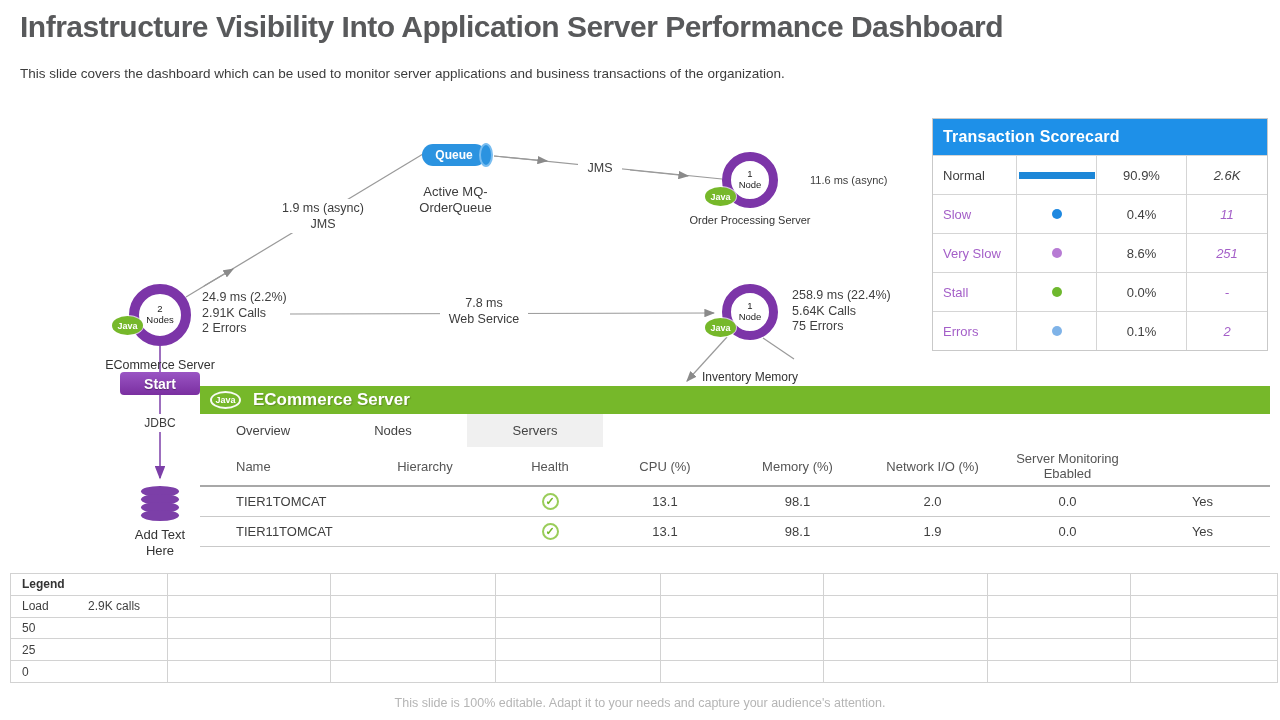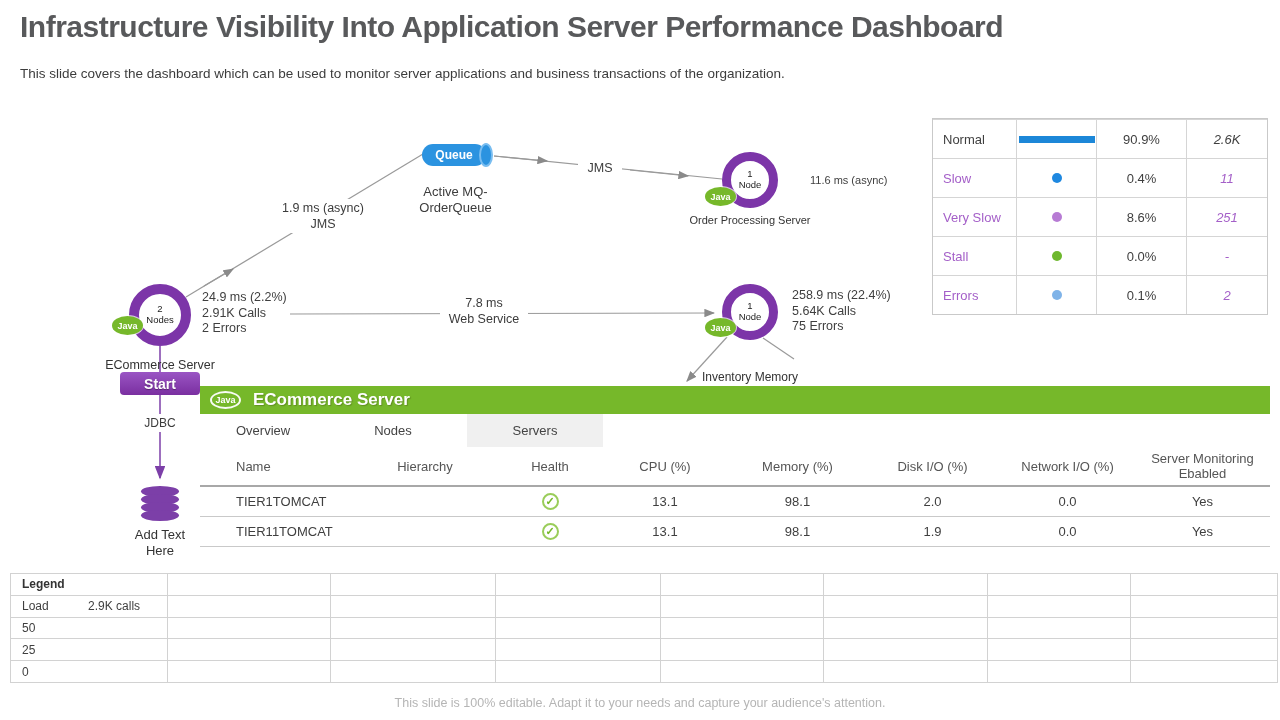--- a/index.html
+++ b/index.html
@@ -196,20 +196,21 @@
   <div class="db-icon">
     <div class="disc"></div>
     <div class="disc"></div>
     <div class="disc"></div>
     <div class="disc"></div>
   </div>
   <div class="db-caption">Add Text
 Here</div>
 
   <div class="scorecard">
+    <div class="sc-header">Transaction Scorecard</div>
 
     <div class="sc-row sc-row-normal">
       <div class="sc-label">Normal</div>
       <div class="sc-ind">
           <span class="bar"></span>
         </div>
       <div class="sc-pct">90.9%</div>
       <div class="sc-val">2.6K</div>
     </div>
 
@@ -260,21 +261,20 @@
     <div class="tab tab-nodes">Nodes</div>
     <div class="tab tab-servers">Servers</div>
   </div>
 
   <div class="tbl-head">
     <div>Name</div>
     <div>Hierarchy</div>
     <div>Health</div>
     <div>CPU (%)</div>
     <div>Memory (%)</div>
-    <div>Disk I/O (%)</div>
     <div>Network I/O (%)</div>
     <div>Server Monitoring
 Ebabled</div>
   </div>
 
   <div class="tbl-row row-1">
     <div>TIER1TOMCAT</div>
     <div></div>
     <div>
         <span class="health-ok">✓</span>

